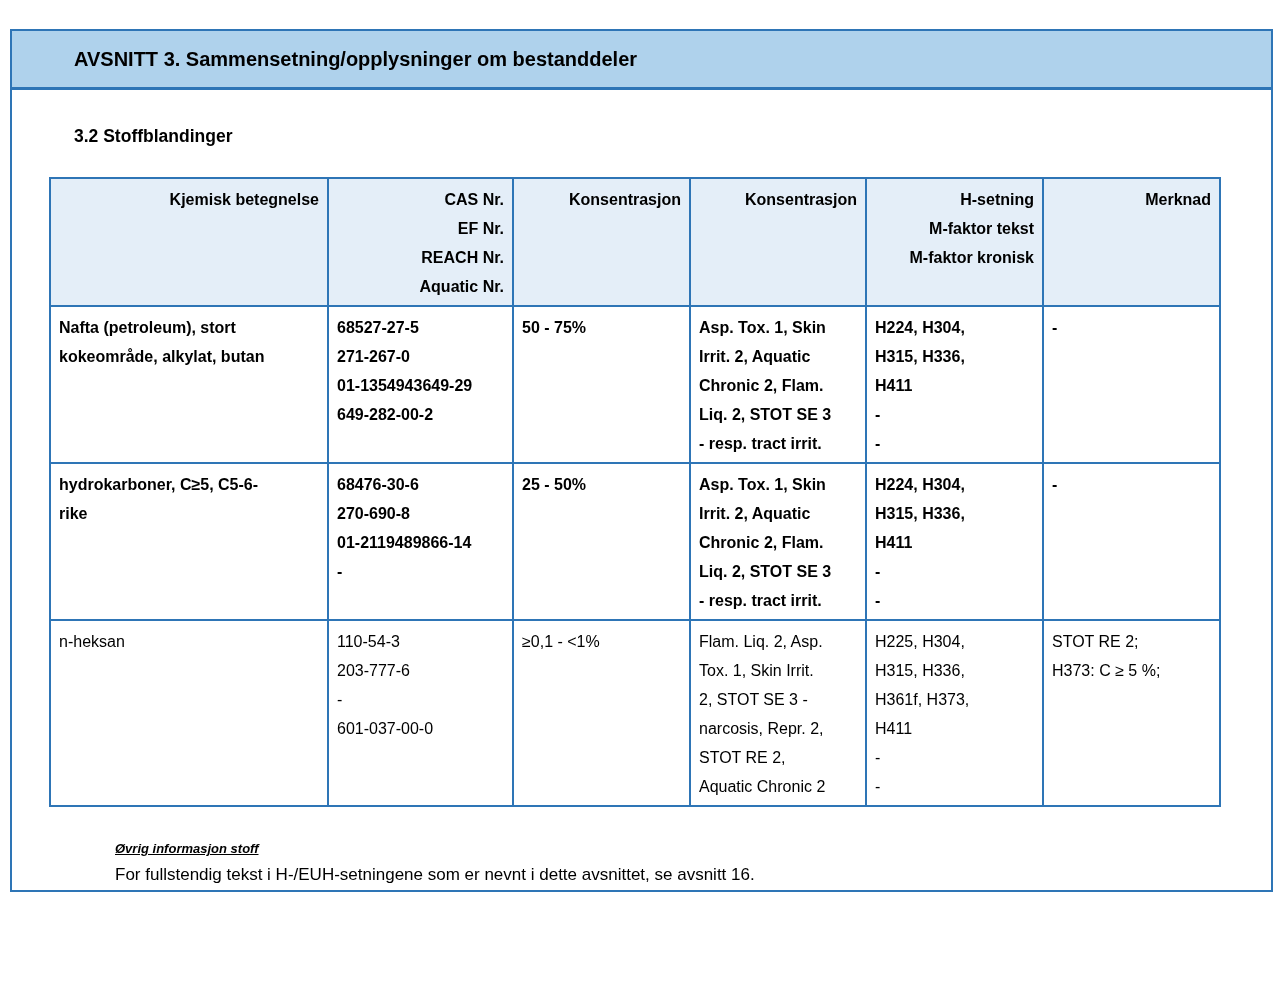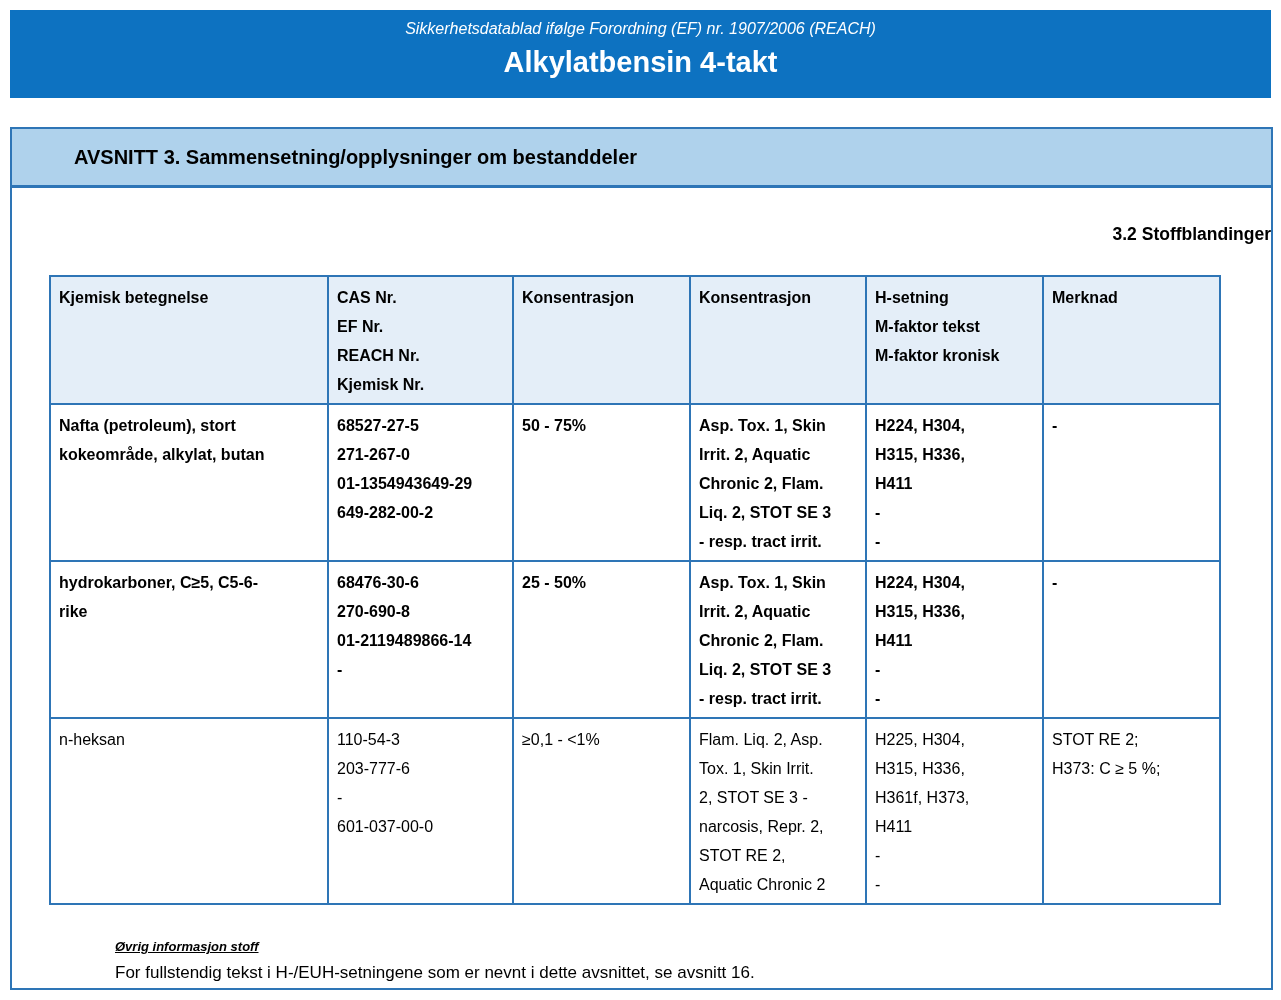--- a/index.html
+++ b/index.html
@@ -56,41 +56,40 @@
     margin:0;
     font-size:20px;
     font-weight:bold;
     color:#000;
   }
   .subsection-heading{
     margin:36px 0 0 62px;
     font-size:17.5px;
     font-weight:bold;
     color:#000;
-    text-align:right;
   }
   table.composition{
     margin:30px 0 0 37px;
     border-collapse:collapse;
     width:1170px;
     table-layout:fixed;
   }
   table.composition th,
   table.composition td{
     border:2px solid var(--border-blue);
     vertical-align:top;
     padding:6px 8px 4px 8px;
     font-size:16px;
     line-height:29px;
     text-align:left;
     color:#000;
   }
   table.composition thead th{
     background:var(--table-header-bg);
-    text-align:left;
+    text-align:right;
     font-weight:bold;
   }
   table.composition thead tr{height:118px;}
   table.composition tbody tr.r0,
   table.composition tbody tr.r1{height:145px;font-weight:bold;}
   table.composition tbody tr.r2{height:180px;}
   .lines{white-space:pre-line;}
   .footer-info{
     margin:34px 0 0 103px;
   }
@@ -105,24 +104,20 @@
     margin-top:9px;
     font-size:17px;
     color:#000;
   }
 </style>
 </head>
 <body>
 
 <div class="page">
 
-  <header class="banner">
-    <div class="banner-subtitle">Sikkerhetsdatablad ifølge Forordning (EF) nr. 1907/2006 (REACH)</div>
-    <div class="banner-title">Alkylatbensin 4-takt</div>
-  </header>
 
   <section class="section-box">
 
     <div class="section-band">
       <h1 class="section-heading">AVSNITT 3. Sammensetning/opplysninger om bestanddeler</h1>
     </div>
 
     <h2 class="subsection-heading">3.2 Stoffblandinger</h2>
 
     <table class="composition">
@@ -133,21 +128,21 @@
         <col style="width:176px">
         <col style="width:177px">
         <col style="width:177px">
       </colgroup>
       <thead>
         <tr>
           <th class="lines">Kjemisk betegnelse</th>
           <th class="lines">CAS Nr.
 EF Nr.
 REACH Nr.
-Kjemisk Nr.</th>
+Aquatic Nr.</th>
           <th class="lines">Konsentrasjon</th>
           <th class="lines">Konsentrasjon</th>
           <th class="lines">H-setning
 M-faktor tekst
 M-faktor kronisk</th>
           <th class="lines">Merknad</th>
         </tr>
       </thead>
       <tbody>
         <tr class="r0">

